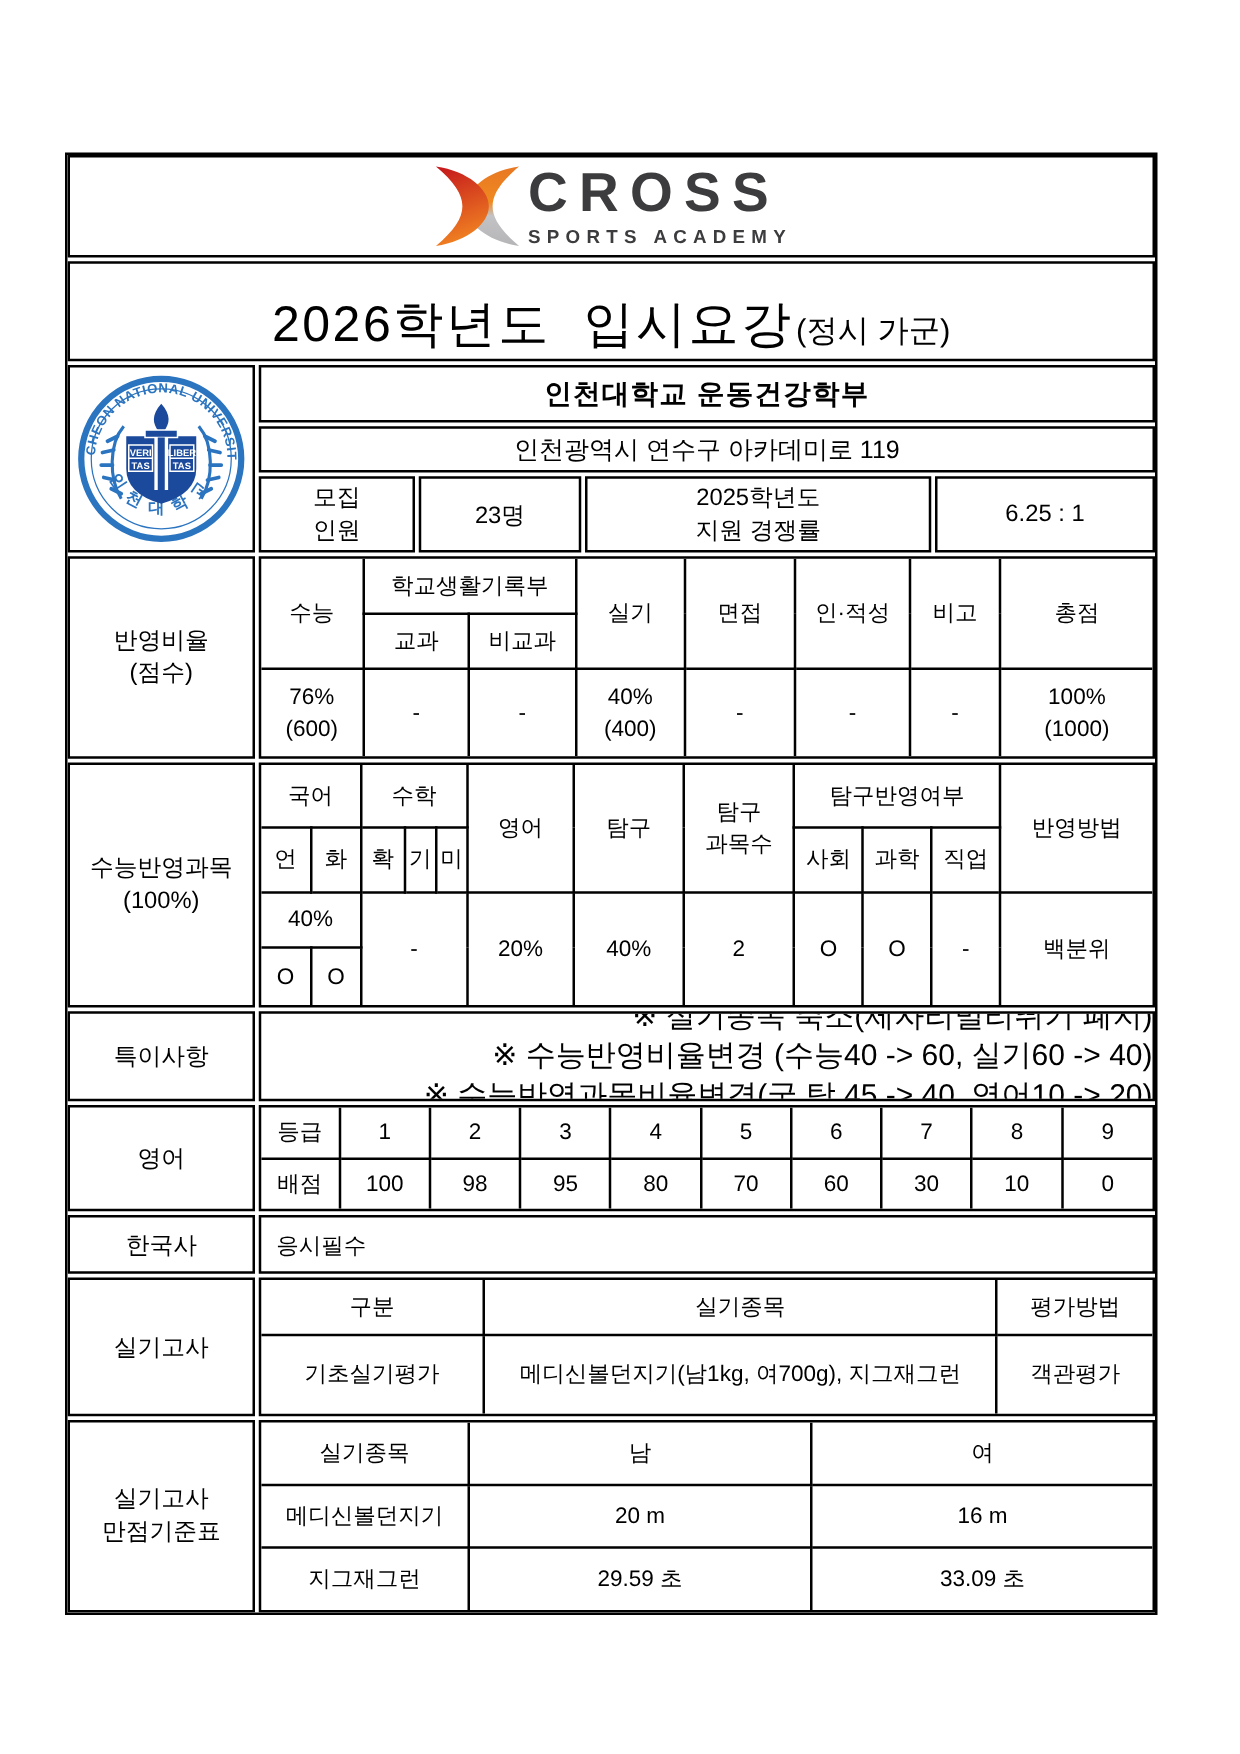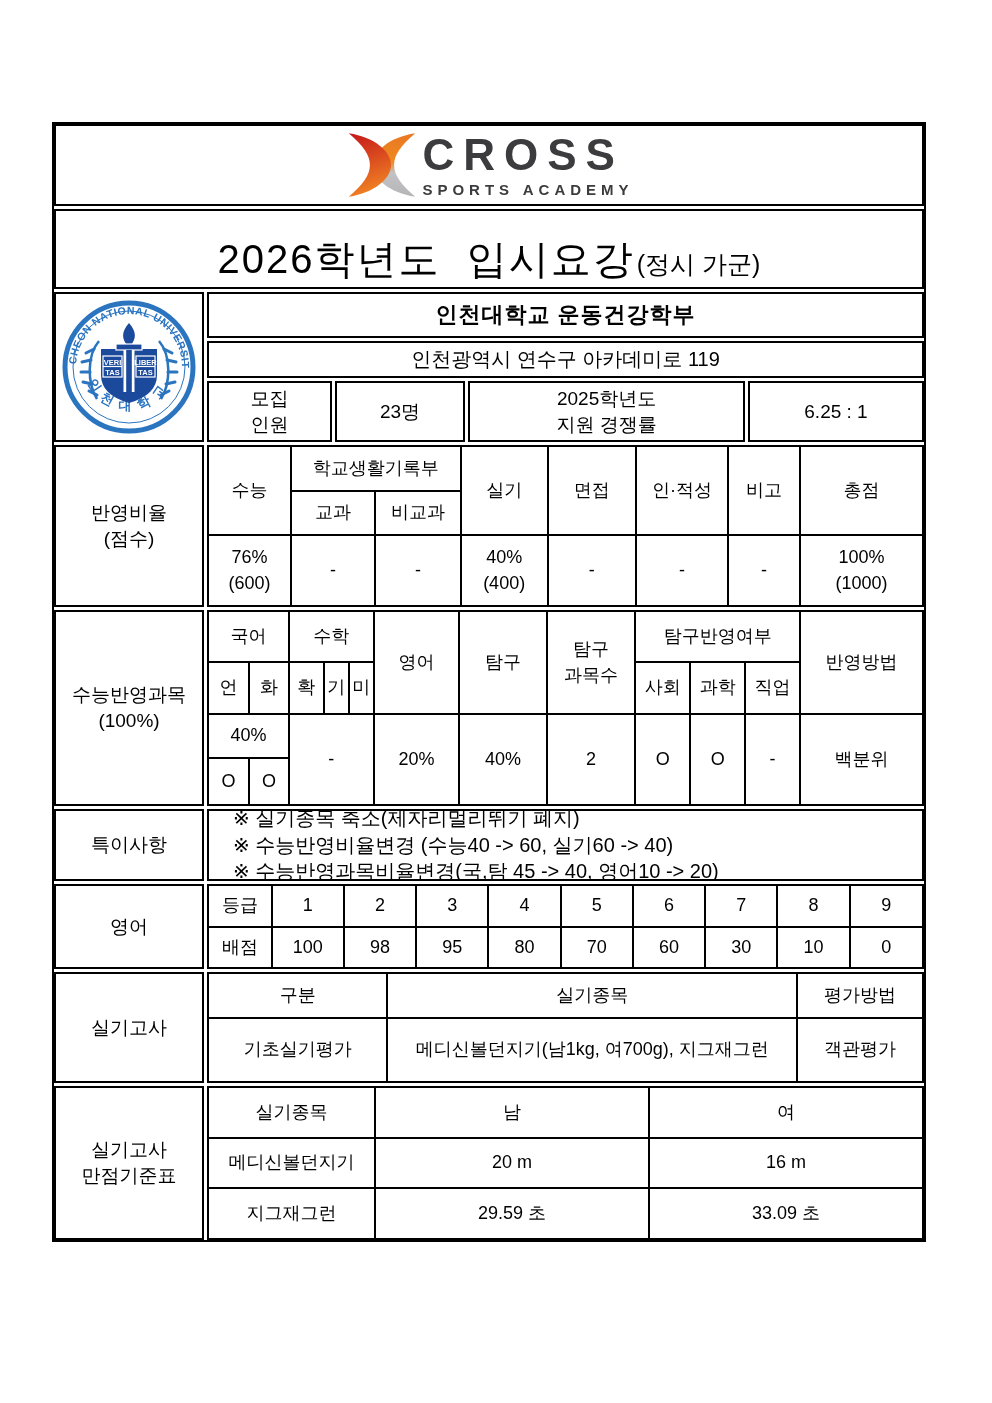--- a/index.html
+++ b/index.html
@@ -37,21 +37,21 @@
   .label-col{width:150px;flex:0 0 150px;font-size:19px;}
   .content-col{flex:1;overflow:hidden;}
   table.grid{width:100%;height:100%;border-collapse:collapse;border-style:hidden;table-layout:fixed;}
   table.grid td{border:2px solid #000;text-align:center;vertical-align:middle;font-size:18px;
                 white-space:pre-line;line-height:1.4;padding:1px;overflow:hidden;}
 
   .sec-ratio{height:162px;}
   .sec-subjects{height:196px;}
   .sec-special{height:72px;}
   .special-lines{display:flex;flex-direction:column;justify-content:center;height:100%;
-                 padding-left:24px;font-size:20px;line-height:1.32;}
+                 padding-left:24px;font-size:24px;line-height:1.32;align-items:flex-end;}
   .sec-english{height:85px;}
   .sec-history{height:47px;}
   .history-val{justify-content:flex-start;padding-left:12px;font-size:18px;}
   .sec-practical{height:111px;}
   .sec-standards{height:154px;}
 </style>
 </head>
 <body>
 
 <div class="sheet">
@@ -291,20 +291,24 @@
           <td>60</td>
           <td>30</td>
           <td>10</td>
           <td>0</td>
         </tr>
       </tbody>
         </table>
     </div>
   </div>
 
+  <div class="sec sec-history">
+    <div class="box label-col center">한국사</div>
+    <div class="box content-col center history-val">응시필수</div>
+  </div>
 
   <div class="sec sec-practical">
     <div class="box label-col center">실기고사</div>
     <div class="box content-col">
       <table class="grid">
         <colgroup>
             <col style="width:25%">
             <col style="width:57.5%">
             <col style="width:17.5%">
           </colgroup>

